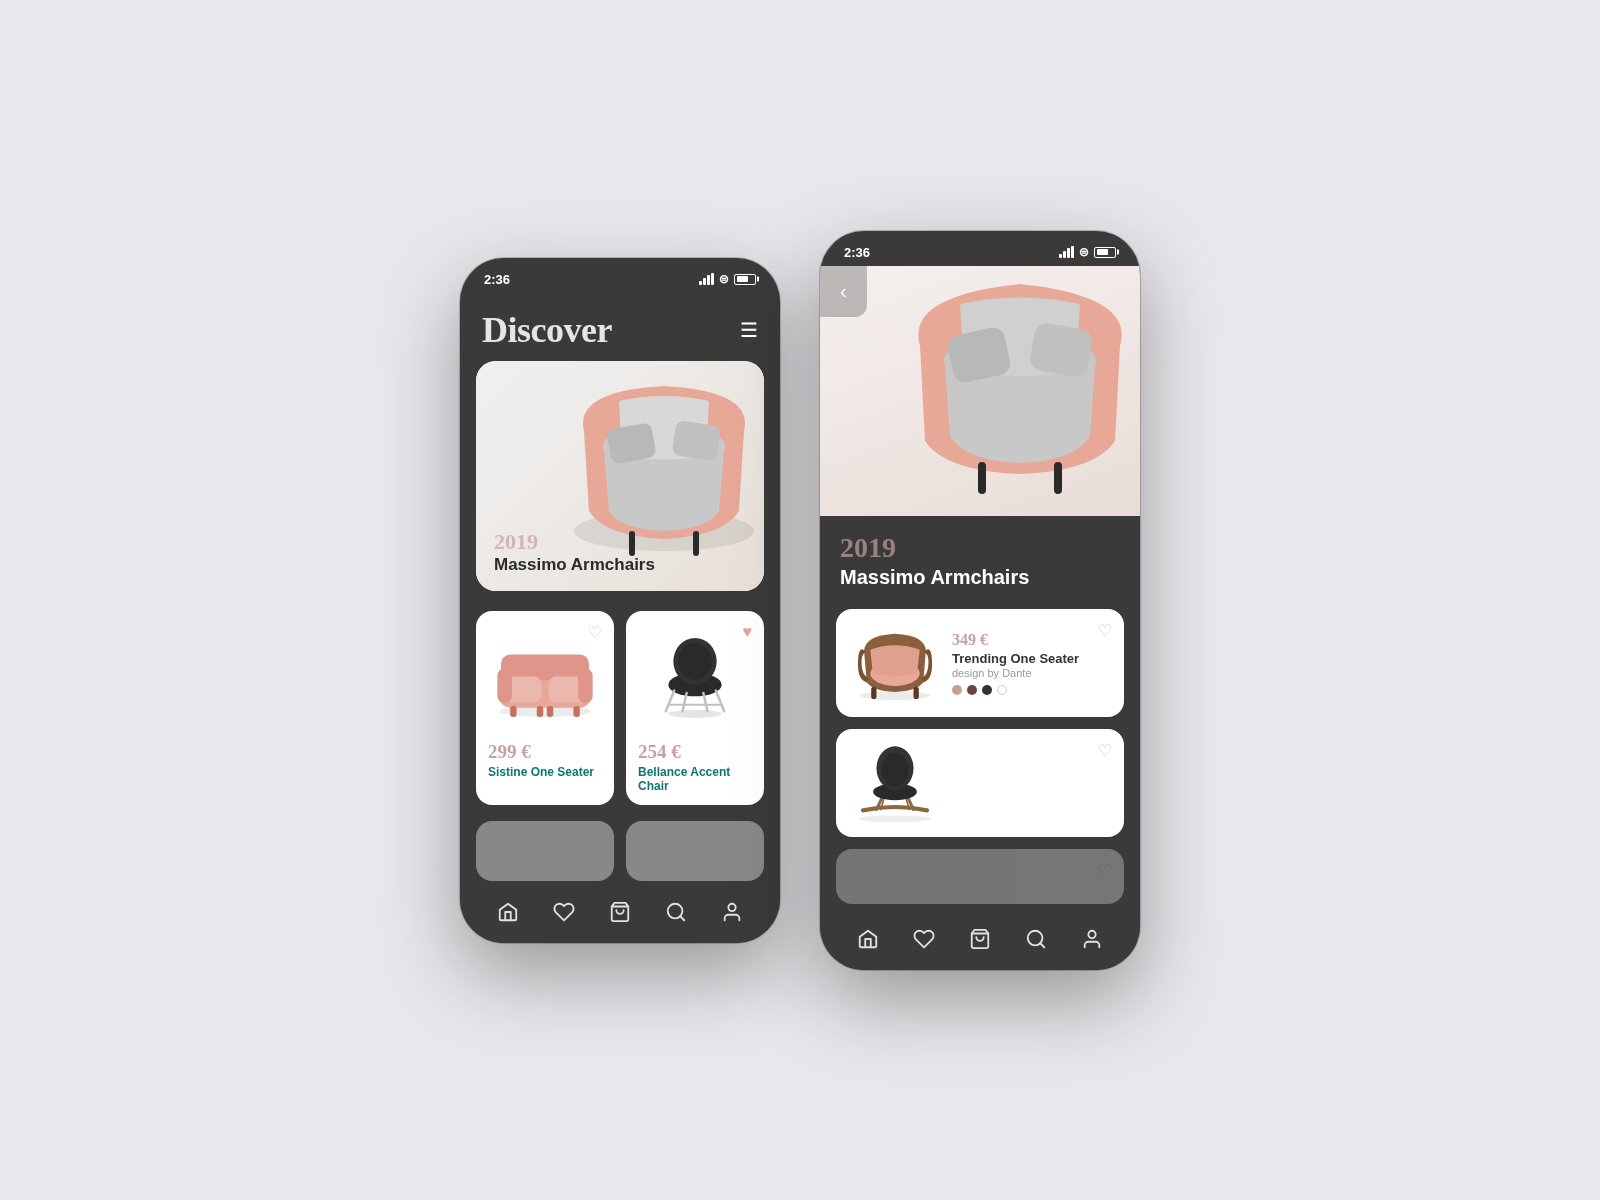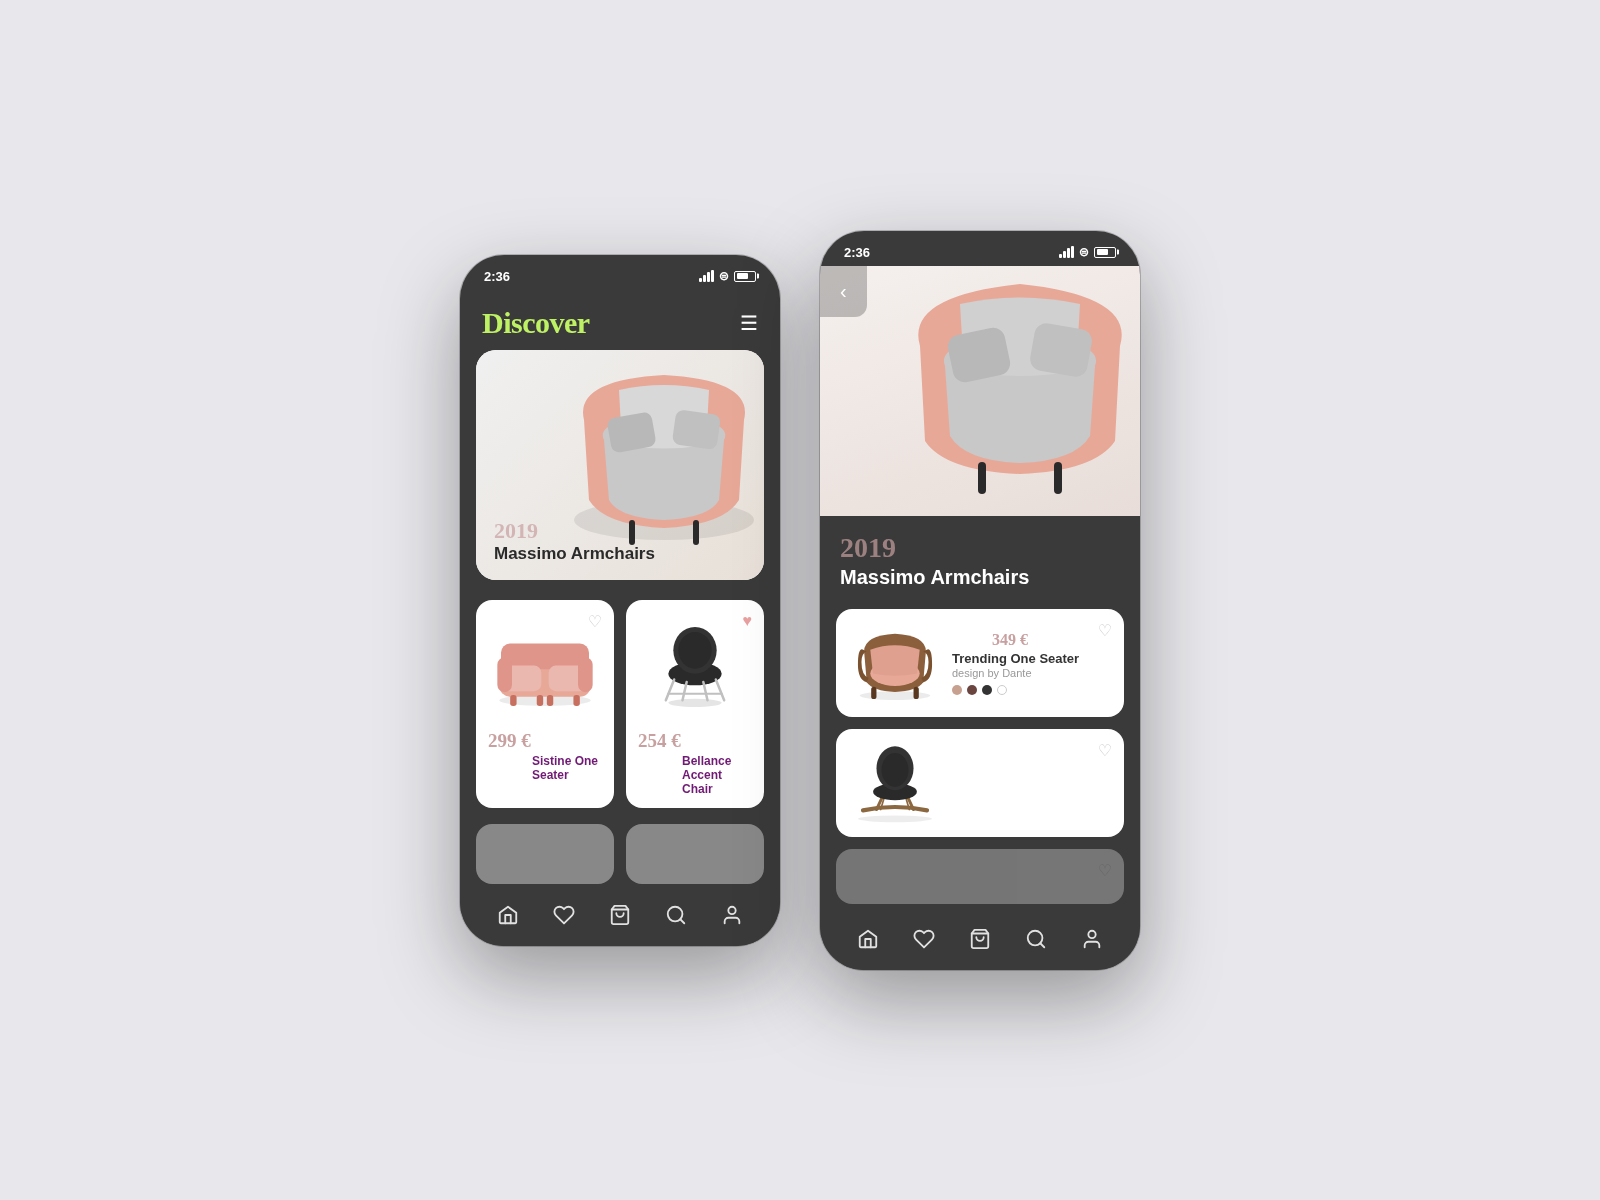--- a/index.html
+++ b/index.html
@@ -71,22 +71,22 @@
     }
 
     
     .discover-header {
       display: flex;
       justify-content: space-between;
       align-items: center;
       padding: 16px 22px 10px;
     }
     .discover-title {
-      color: #bef264;
-      font-size: 30px;
+      color: #e5e5e5;
+      font-size: 36px;
       font-weight: 700;
       font-family: Georgia, 'Times New Roman', serif;
       letter-spacing: -0.5px;
     }
     .hamburger {
       color: white;
       font-size: 20px;
       cursor: pointer;
     }
 
@@ -173,25 +173,24 @@
       cursor: pointer;
     }
     .heart-btn.active { color: #e8a0a0; }
     .product-price {
       color: #c8a0a0;
       font-size: 19px;
       font-weight: 700;
       font-family: Georgia, serif;
     }
     .product-name {
-      color: #701a75;
+      color: #0f766e;
       font-size: 12px;
       font-weight: 600;
       margin-top: 2px;
-      margin-left: 44px;
     }
 
     
     .detail-hero {
       position: relative;
       height: 250px;
       background: linear-gradient(160deg, #f5f0ee 0%, #e8ddd8 100%);
       overflow: hidden;
     }
     .back-btn {
@@ -256,21 +255,20 @@
       justify-content: center;
     }
     .product-list-info {
       flex: 1;
     }
     .list-price {
       color: #c8a0a0;
       font-size: 16px;
       font-weight: 700;
       font-family: Georgia, serif;
-      margin-left: 40px;
     }
     .list-name {
       color: #333;
       font-size: 13px;
       font-weight: 600;
       margin-top: 2px;
     }
     .list-designer {
       color: #999;
       font-size: 11px;

